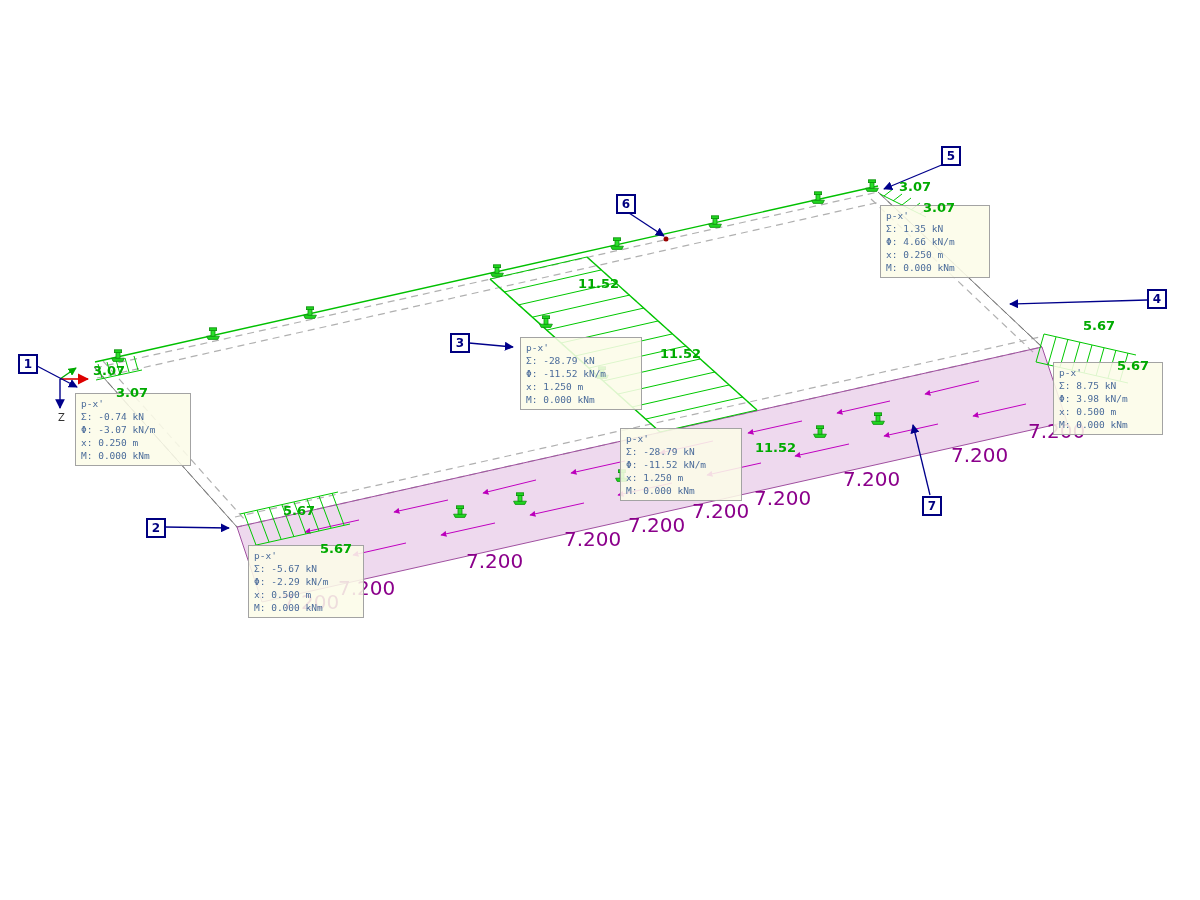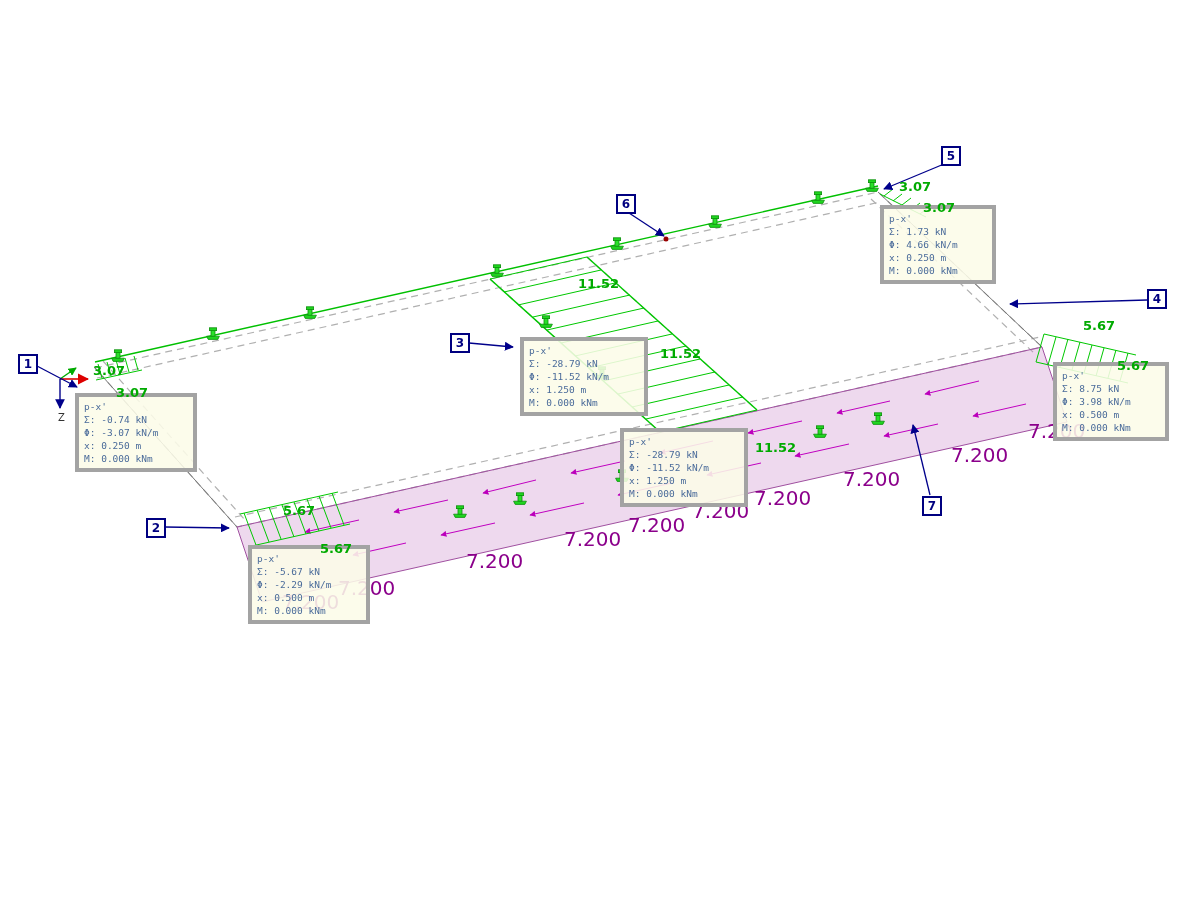--- a/index.html
+++ b/index.html
@@ -3,21 +3,21 @@
 <meta charset="utf-8">
 <style>
   html,body{margin:0;padding:0;background:#fff;}
   .stage{position:relative;width:1200px;height:900px;background:#fff;overflow:hidden;
          font-family:"DejaVu Sans",sans-serif;}
   .stage svg{position:absolute;left:0;top:0;}
   .glabel{position:absolute;color:#00AA00;font-size:13px;font-weight:bold;white-space:nowrap;}
   .plabel{position:absolute;color:#8B008B;font-size:20px;white-space:nowrap;}
   .nlabel{position:absolute;width:16px;height:16px;border:2px solid #000080;background:#fff;
           color:#000080;font-weight:bold;font-size:12px;text-align:center;line-height:16px;}
-  .ibox{position:absolute;background:rgba(252,252,232,0.88);border:4px solid #a3a3a3;
+  .ibox{position:absolute;background:rgba(252,252,232,0.88);border:1px solid #a3a3a3;
         font-family:"DejaVu Sans Mono",monospace;font-size:9.5px;line-height:13px;
         color:#4a6b9a;padding:3px 5px;white-space:pre;}
   .axislbl{position:absolute;color:#333;font-size:10px;}
 </style>
 </head>
 <body>
 
 <div class="stage">
 
 <svg width="1200" height="900" viewBox="0 0 1200 900">
@@ -189,21 +189,21 @@
 <span class="plabel" style="left:692px;top:499px">7.200</span>
 <span class="plabel" style="left:754px;top:486px">7.200</span>
 <span class="plabel" style="left:843px;top:467px">7.200</span>
 <span class="plabel" style="left:951px;top:443px">7.200</span>
 <span class="plabel" style="left:1028px;top:419px">7.200</span>
 
 <div class="ibox" style="left:75px;top:393px;width:104px"><div>p-x'</div><div>Σ: -0.74 kN</div><div>Φ: -3.07 kN/m</div><div>x: 0.250 m</div><div>M: 0.000 kNm</div></div>
 <div class="ibox" style="left:248px;top:545px;width:104px"><div>p-x'</div><div>Σ: -5.67 kN</div><div>Φ: -2.29 kN/m</div><div>x: 0.500 m</div><div>M: 0.000 kNm</div></div>
 <div class="ibox" style="left:520px;top:337px;width:110px"><div>p-x'</div><div>Σ: -28.79 kN</div><div>Φ: -11.52 kN/m</div><div>x: 1.250 m</div><div>M: 0.000 kNm</div></div>
 <div class="ibox" style="left:620px;top:428px;width:110px"><div>p-x'</div><div>Σ: -28.79 kN</div><div>Φ: -11.52 kN/m</div><div>x: 1.250 m</div><div>M: 0.000 kNm</div></div>
-<div class="ibox" style="left:880px;top:205px;width:98px"><div>p-x'</div><div>Σ: 1.73 kN</div><div>Φ: 4.66 kN/m</div><div>x: 0.250 m</div><div>M: 0.000 kNm</div></div>
+<div class="ibox" style="left:880px;top:205px;width:98px"><div>p-x'</div><div>Σ: 1.35 kN</div><div>Φ: 4.66 kN/m</div><div>x: 0.250 m</div><div>M: 0.000 kNm</div></div>
 <div class="ibox" style="left:1053px;top:362px;width:98px"><div>p-x'</div><div>Σ: 8.75 kN</div><div>Φ: 3.98 kN/m</div><div>x: 0.500 m</div><div>M: 0.000 kNm</div></div>
 
 <span class="glabel" style="left:93px;top:363px">3.07</span>
 <span class="glabel" style="left:116px;top:385px">3.07</span>
 <span class="glabel" style="left:578px;top:276px">11.52</span>
 <span class="glabel" style="left:660px;top:346px">11.52</span>
 <span class="glabel" style="left:755px;top:440px">11.52</span>
 <span class="glabel" style="left:283px;top:503px">5.67</span>
 <span class="glabel" style="left:320px;top:541px">5.67</span>
 <span class="glabel" style="left:899px;top:179px">3.07</span>

